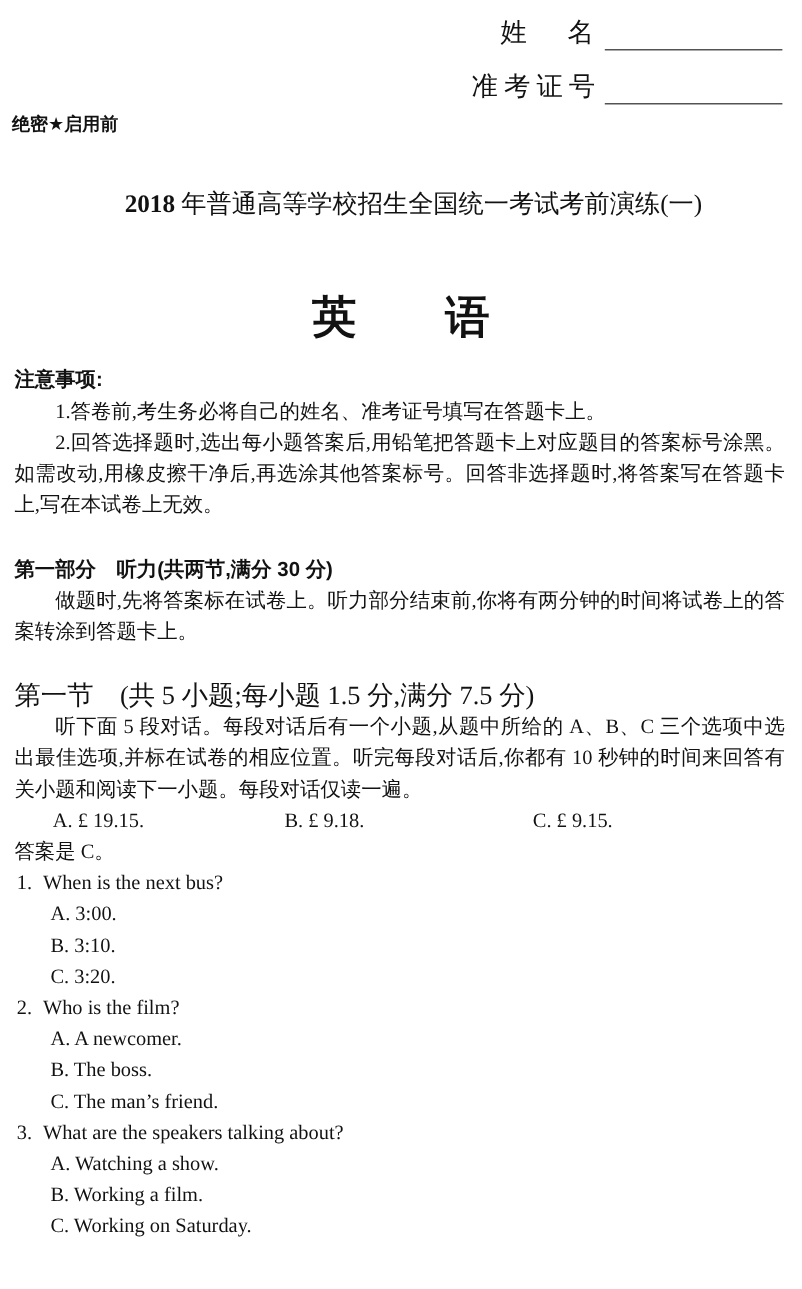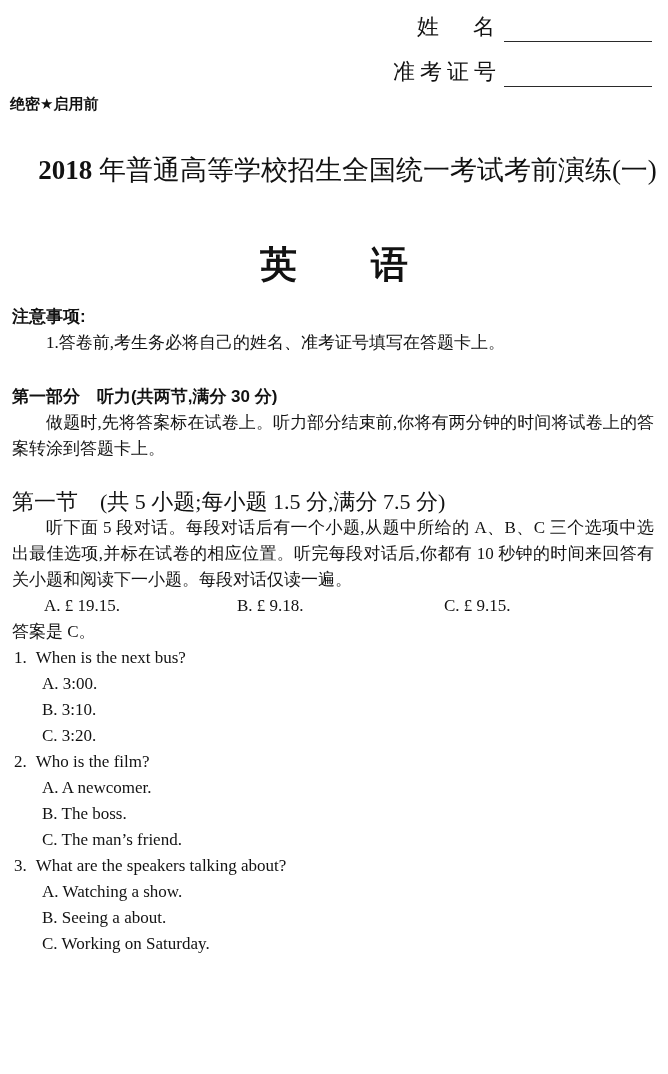--- a/index.html
+++ b/index.html
@@ -39,21 +39,21 @@
     margin: 8px 0 0 10px;
     font-size: 15px;
     font-weight: 700;
     font-family: "Liberation Sans", "DejaVu Sans", sans-serif;
     line-height: 18px;
   }
   
   .exam-title {
     margin-top: 3px;
     text-align: center;
-    font-size: 27px;
+    font-size: 21px;
     line-height: 36px;
     white-space: pre;
   }
   .exam-title .year { font-weight: 700; }
   
   .subject-title {
     margin-top: 18px;
     text-align: center;
     font-size: 37px;
     line-height: 46px;
@@ -129,20 +129,21 @@
   <div class="secret">绝密★启用前</div>
 
   <div class="exam-title">
     <span class="year">2018</span><span> 年普通高等学校招生全国统一考试考前演练(一)</span>
   </div>
 
   <div class="subject-title">英　　语</div>
 
   <div class="notice-h">注意事项:</div>
   <p class="body-p indent">1.答卷前,考生务必将自己的姓名、准考证号填写在答题卡上。</p>
+  <p class="body-p indent">2.回答选择题时,选出每小题答案后,用铅笔把答题卡上对应题目的答案标号涂黑。如需改动,用橡皮擦干净后,再选涂其他答案标号。回答非选择题时,将答案写在答题卡上,写在本试卷上无效。</p>
 
   <div class="part-h">第一部分　听力(共两节,满分 30 分)</div>
   <p class="body-p indent">做题时,先将答案标在试卷上。听力部分结束前,你将有两分钟的时间将试卷上的答案转涂到答题卡上。</p>
 
   <div class="section-h">第一节　(共 5 小题;每小题 1.5 分,满分 7.5 分)</div>
   <p class="body-p indent">听下面 5 段对话。每段对话后有一个小题,从题中所给的 A、B、C 三个选项中选出最佳选项,并标在试卷的相应位置。听完每段对话后,你都有 10 秒钟的时间来回答有关小题和阅读下一小题。每段对话仅读一遍。</p>
 
   <div class="ex-options">
     <span class="o1">A. £ 19.15.</span>
     <span class="o2">B. £ 9.18.</span>
@@ -169,17 +170,17 @@
     <div class="option">B. The boss.</div>
     <div class="option">C. The man’s friend.</div>
   </div>
 
   <div class="question">
     <div class="q-line">
       <span class="q-num">3.</span>
       <span>What are the speakers talking about?</span>
     </div>
     <div class="option">A. Watching a show.</div>
-    <div class="option">B. Seeing a about.</div>
+    <div class="option">B. Working a film.</div>
     <div class="option">C. Working on Saturday.</div>
   </div>
 
 </div>
 
 </body></html>

